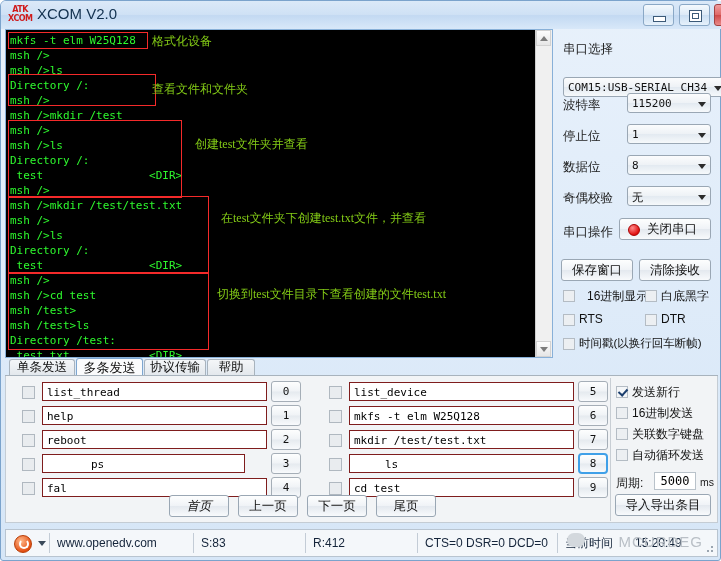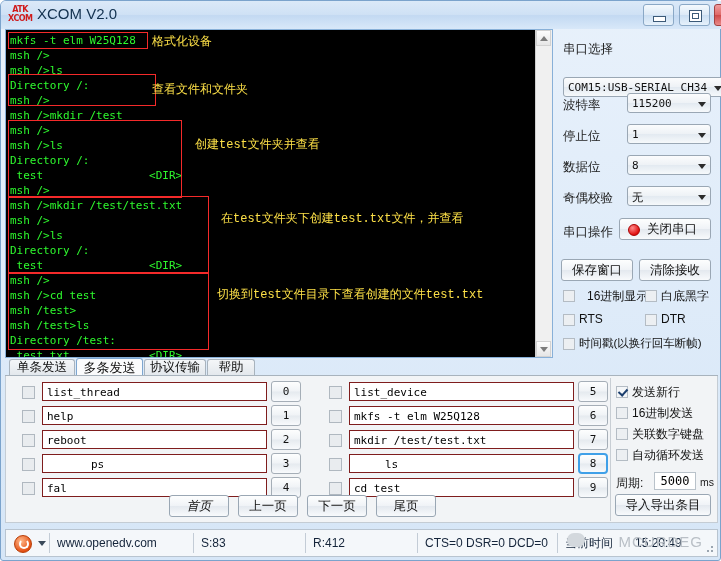--- a/index.html
+++ b/index.html
@@ -77,22 +77,22 @@
   .ts-btn.dn .ts-arrow{border-top:5px solid #7c7c7c;}
   .term pre{
     margin:0;padding:3px 0 0 4px;
     color:#2efa2e;
     font-family:"DejaVu Sans Mono","Liberation Mono",monospace;
     font-size:11px;line-height:15px;
     letter-spacing:0px;
     white-space:pre;
   }
   .ann{
-    position:absolute;color:#fde047;
-    font-family:Liberation Mono, monospace;font-size:12px;
+    position:absolute;color:#84cc16;
+    font-family:Liberation Serif, serif;font-size:12px;
     white-space:nowrap;
   }
   .abox{position:absolute;border:1px solid #f42a2a;box-sizing:border-box;}
 
   
   .rpanel{
     position:absolute;left:556px;top:28px;width:161px;height:329px;
     box-sizing:border-box;
   }
   .lbl{position:absolute;color:#1a1a1a;font-size:12.5px;font-family:"Liberation Sans",sans-serif;}
@@ -345,21 +345,21 @@
         <div class="row-cb" style="left: 16px; top: 10px;"></div>
         <div class="txt" style="left: 36px; top: 6px; width: 225px;">list_thread</div>
         <div class="numbtn" style="left: 265px; top: 5px;">0</div>
         <div class="row-cb" style="left: 16px; top: 34px;"></div>
         <div class="txt" style="left: 36px; top: 30px; width: 225px;">help</div>
         <div class="numbtn" style="left: 265px; top: 29px;">1</div>
         <div class="row-cb" style="left: 16px; top: 58px;"></div>
         <div class="txt" style="left: 36px; top: 54px; width: 225px;">reboot</div>
         <div class="numbtn" style="left: 265px; top: 53px;">2</div>
         <div class="row-cb" style="left: 16px; top: 82px;"></div>
-        <div class="txt" style="left: 36px; top: 78px; width: 225px; padding-left: 48px;">ps</div>
+        <div class="txt" style="left: 36px; top: 78px; width: 203px; padding-left: 48px;">ps</div>
         <div class="numbtn" style="left: 265px; top: 77px;">3</div>
         <div class="row-cb" style="left: 16px; top: 106px;"></div>
         <div class="txt" style="left: 36px; top: 102px; width: 225px;">fal</div>
         <div class="numbtn" style="left: 265px; top: 101px;">4</div>
       </div>
     <div id="right-rows">
         <div class="row-cb" style="left: 323px; top: 10px;"></div>
         <div class="txt" style="left: 343px; top: 6px; width: 225px;">list_device</div>
         <div class="numbtn" style="left: 572px; top: 5px;">5</div>
         <div class="row-cb" style="left: 323px; top: 34px;"></div>

